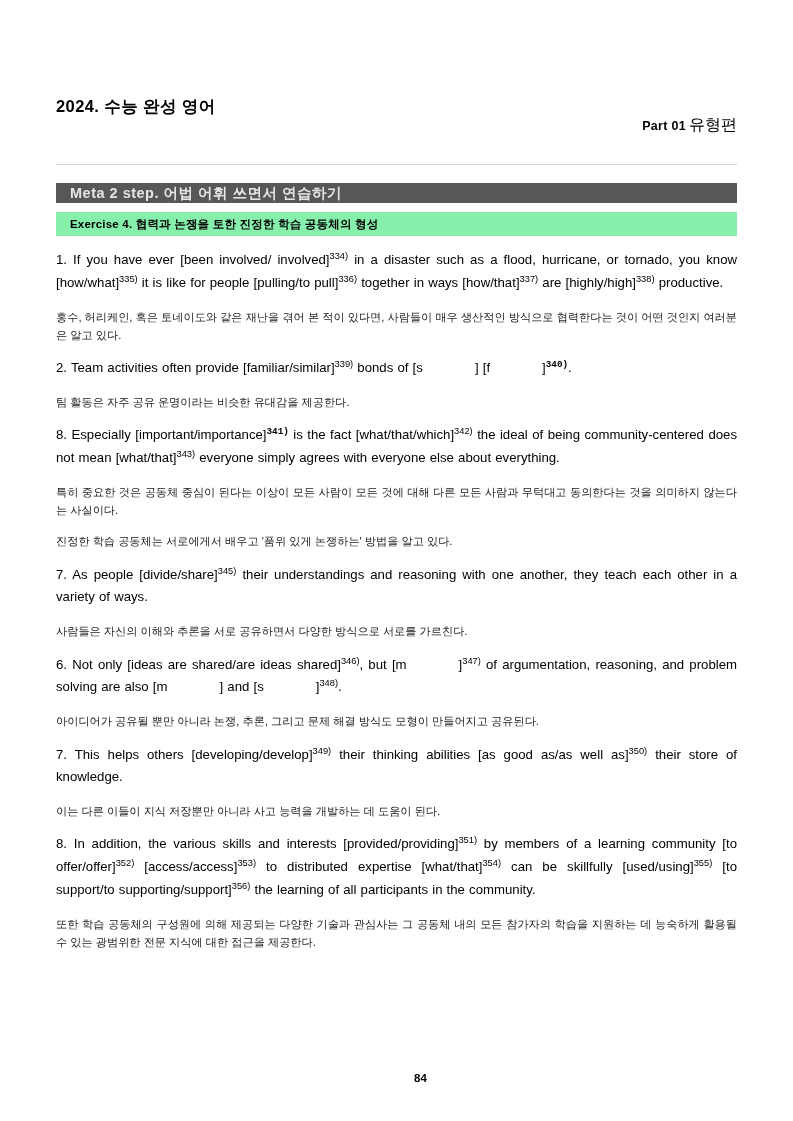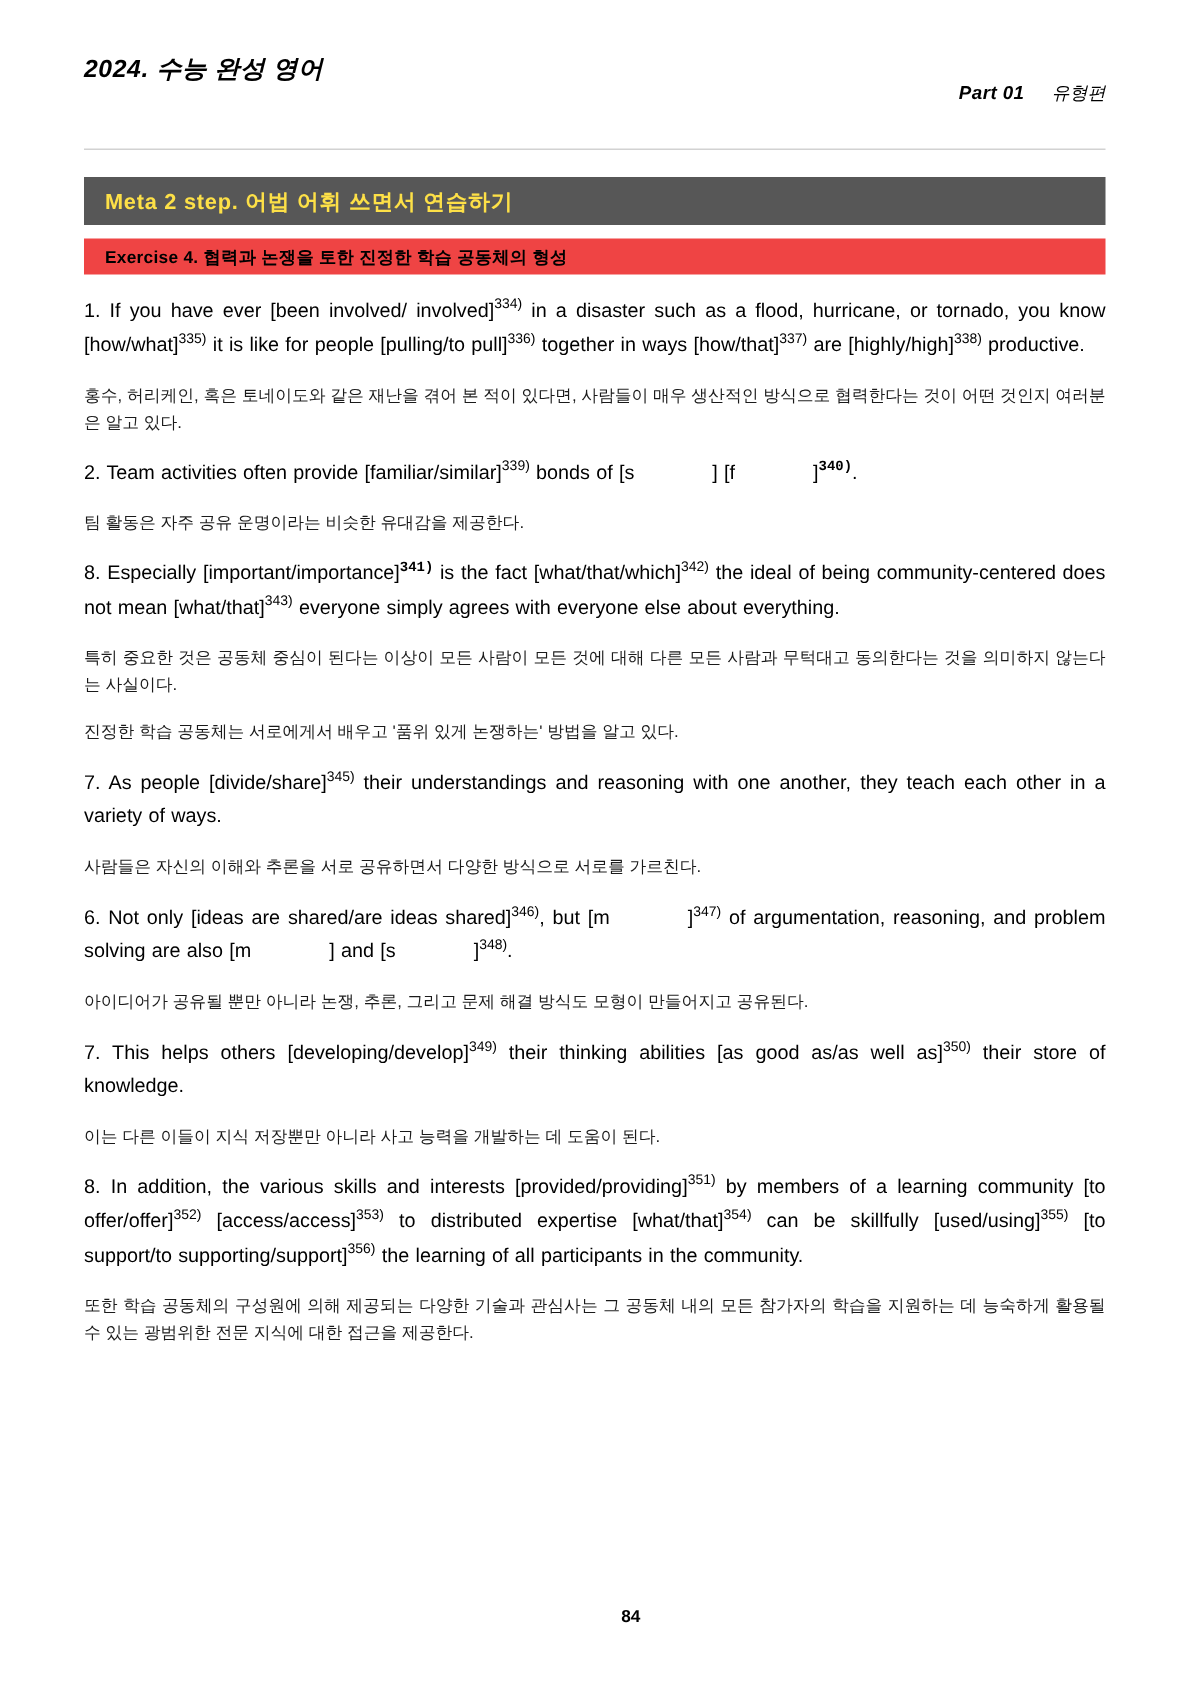--- a/index.html
+++ b/index.html
@@ -20,67 +20,66 @@
     box-sizing: border-box;
     padding: 0 56px;
     overflow: hidden;
   }
 
   
   .runhead {
     display: flex;
     align-items: baseline;
     justify-content: space-between;
-    padding-top: 35px;
-    font-style: italic;
+    padding-top: 96px;
   }
   .runhead-left {
     font-size: 16.5px;
     font-weight: bold;
     letter-spacing: .4px;
     white-space: pre;
   }
   .runhead-right {
     font-size: 12.5px;
     white-space: pre;
   }
   .runhead-right .part {
     font-weight: bold;
     letter-spacing: .3px;
   }
   .runhead-right .sub {
     font-weight: normal;
-    font-size: 12px;
-    margin-left: 18px;
+    font-size: 16px;
+    margin-left: 3px;
   }
   .rule {
     border: 0;
     border-top: 1px solid #d2d2d2;
     margin: 14px 0 0 0;
   }
 
   
   .meta-bar {
     margin-top: 18px;
     background: #575757;
-    color: #fde047;
-    height: 32px;
+    color: #e5e5e5;
+    height: 20px;
     display: flex;
     align-items: center;
     padding: 0 14px;
     font-size: 14.5px;
     font-weight: bold;
     letter-spacing: .5px;
     white-space: pre;
   }
 
   
   .ex-bar {
     margin-top: 9px;
-    background: #ef4444;
+    background: #86efac;
     color: #000000;
     height: 24px;
     display: flex;
     align-items: center;
     padding: 0 14px;
     font-size: 11.5px;
     font-weight: bold;
     letter-spacing: .2px;
     white-space: pre;
   }

